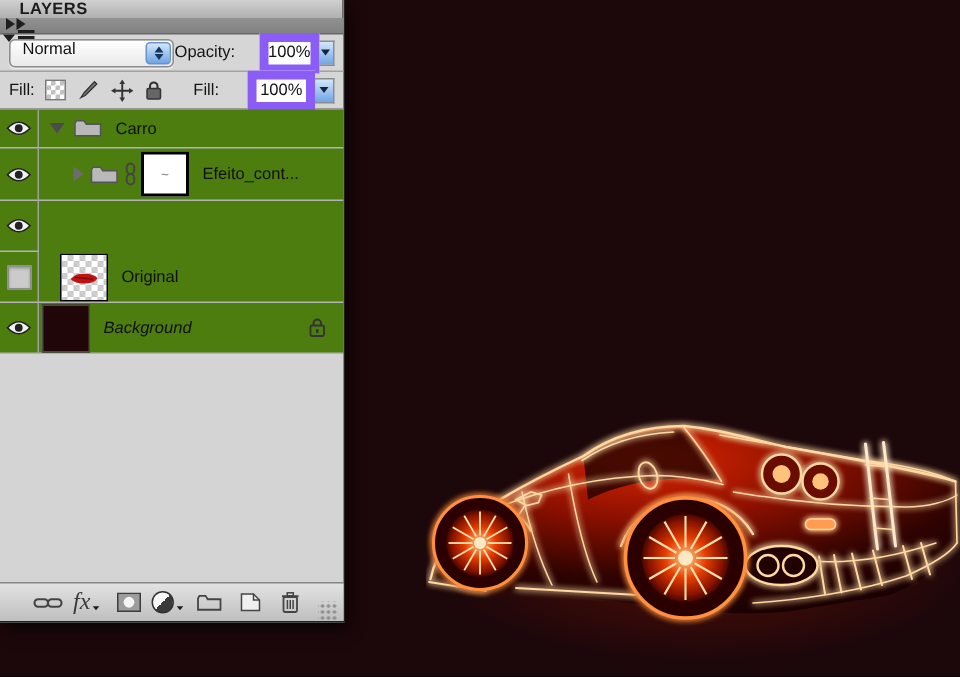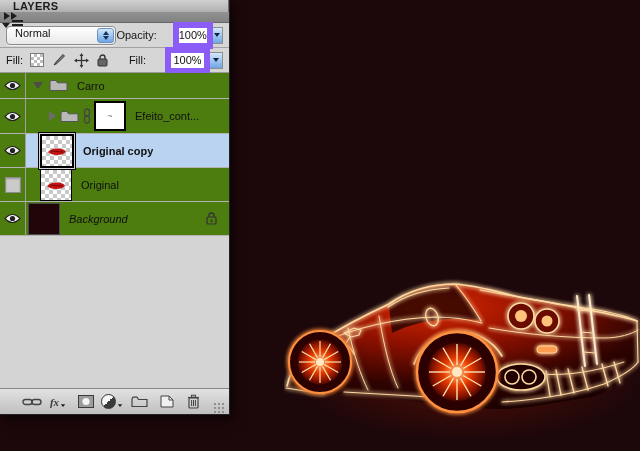--- a/index.html
+++ b/index.html
@@ -69,21 +69,21 @@
   .mask-thumb{width:28px;height:26px;background:#fff;border:2px solid #000;display:flex;align-items:center;
               justify-content:center;font-size:9px;color:#777;flex:0 0 auto;}
   .ind14{margin-left:14px;} .ind6{margin-left:6px;} .ind2{margin-left:2px;}
   .gap4{margin-left:4px;} .gap3{margin-left:3px;}
   .bg-lock{margin-left:auto;margin-right:12px;display:flex;align-items:center;}
   .list-filler{flex:1;background:#d4d4d4;}
   
   .toolbar{height:25px;flex:0 0 25px;border-top:1px solid #878787;
            background:linear-gradient(#e2e2e2,#bfbfbf);display:flex;align-items:center;padding:0 4px 0 18px;}
   .tbtn{width:27px;height:22px;display:flex;align-items:center;justify-content:center;}
-  .fx-label{font-size:11px;font-weight:bold;font-style:italic;color:#3a3a3a;font-family:"Liberation Serif",serif;}
+  .fx-label{font-size:16px;font-weight:normal;font-style:italic;color:#3a3a3a;font-family:"Liberation Serif",serif;}
   .adj-circle{width:13px;height:13px;border-radius:50%;border:1px solid #333;
               background:linear-gradient(135deg,#f6f6f6 50%,#3a3a3a 50%);}
   .grip{margin-left:auto;width:13px;height:13px;align-self:flex-end;
         background-image:radial-gradient(#8f8f8f 1px,transparent 1.2px);background-size:4px 4px;background-position:1px 1px;}
 </style>
 </head>
 <body>
 
 <div class="screen">
 
@@ -299,29 +299,20 @@
         </div>
       </div>
 
       <div class="lrow r3">
         <div class="eye-cell">
           <svg width="17" height="11" viewBox="0 0 17 11">
             <path d="M1 5.5 Q8.5 -2.5 16 5.5 Q8.5 13.5 1 5.5 Z" fill="#f2f2f2" stroke="#222" stroke-width="1.1"></path>
             <circle cx="8.5" cy="5.5" r="2.6" fill="#222"></circle>
           </svg>
         </div>
-        <div class="row-content">
-          <span class="thumb sel ind14">
-            <svg width="24" height="12" viewBox="0 0 24 12">
-              <path d="M3 7 q4 -4 9 -3.5 q7 0 9 3 q-2 3.5 -9 3.5 q-6 0 -9 -3 Z" fill="#c21212"></path>
-              <path d="M6 6 l12 1" stroke="#7a0808" stroke-width="1"></path>
-            </svg>
-          </span>
-          <span class="lname bold">Original copy</span>
-        </div>
       </div>
 
       <div class="lrow r4">
         <div class="eye-cell">
           <span class="eye-empty"></span>
         </div>
         <div class="row-content">
           <span class="thumb ind14">
             <svg width="24" height="12" viewBox="0 0 24 12">
               <path d="M3 7 q4 -4 9 -3.5 q7 0 9 3 q-2 3.5 -9 3.5 q-6 0 -9 -3 Z" fill="#c21212"></path>

